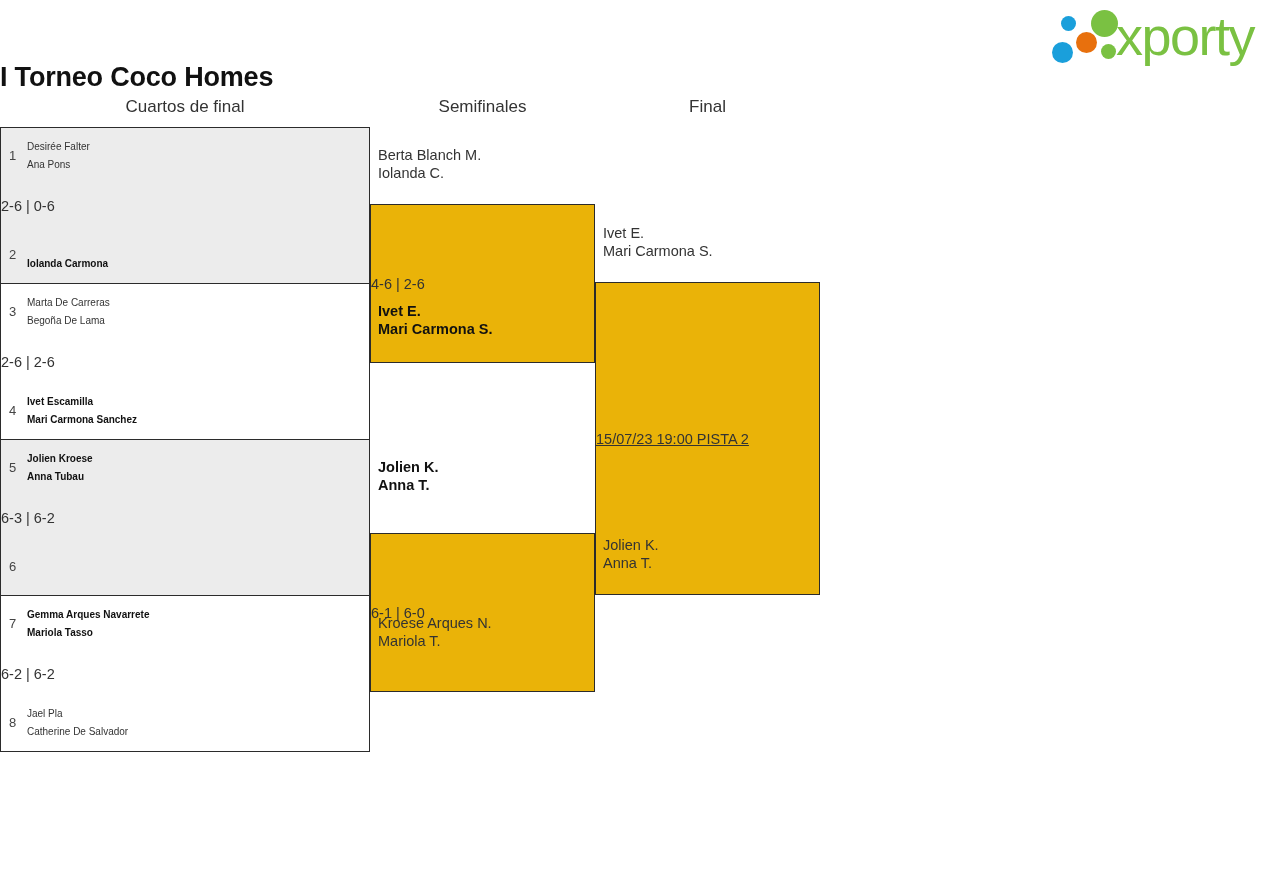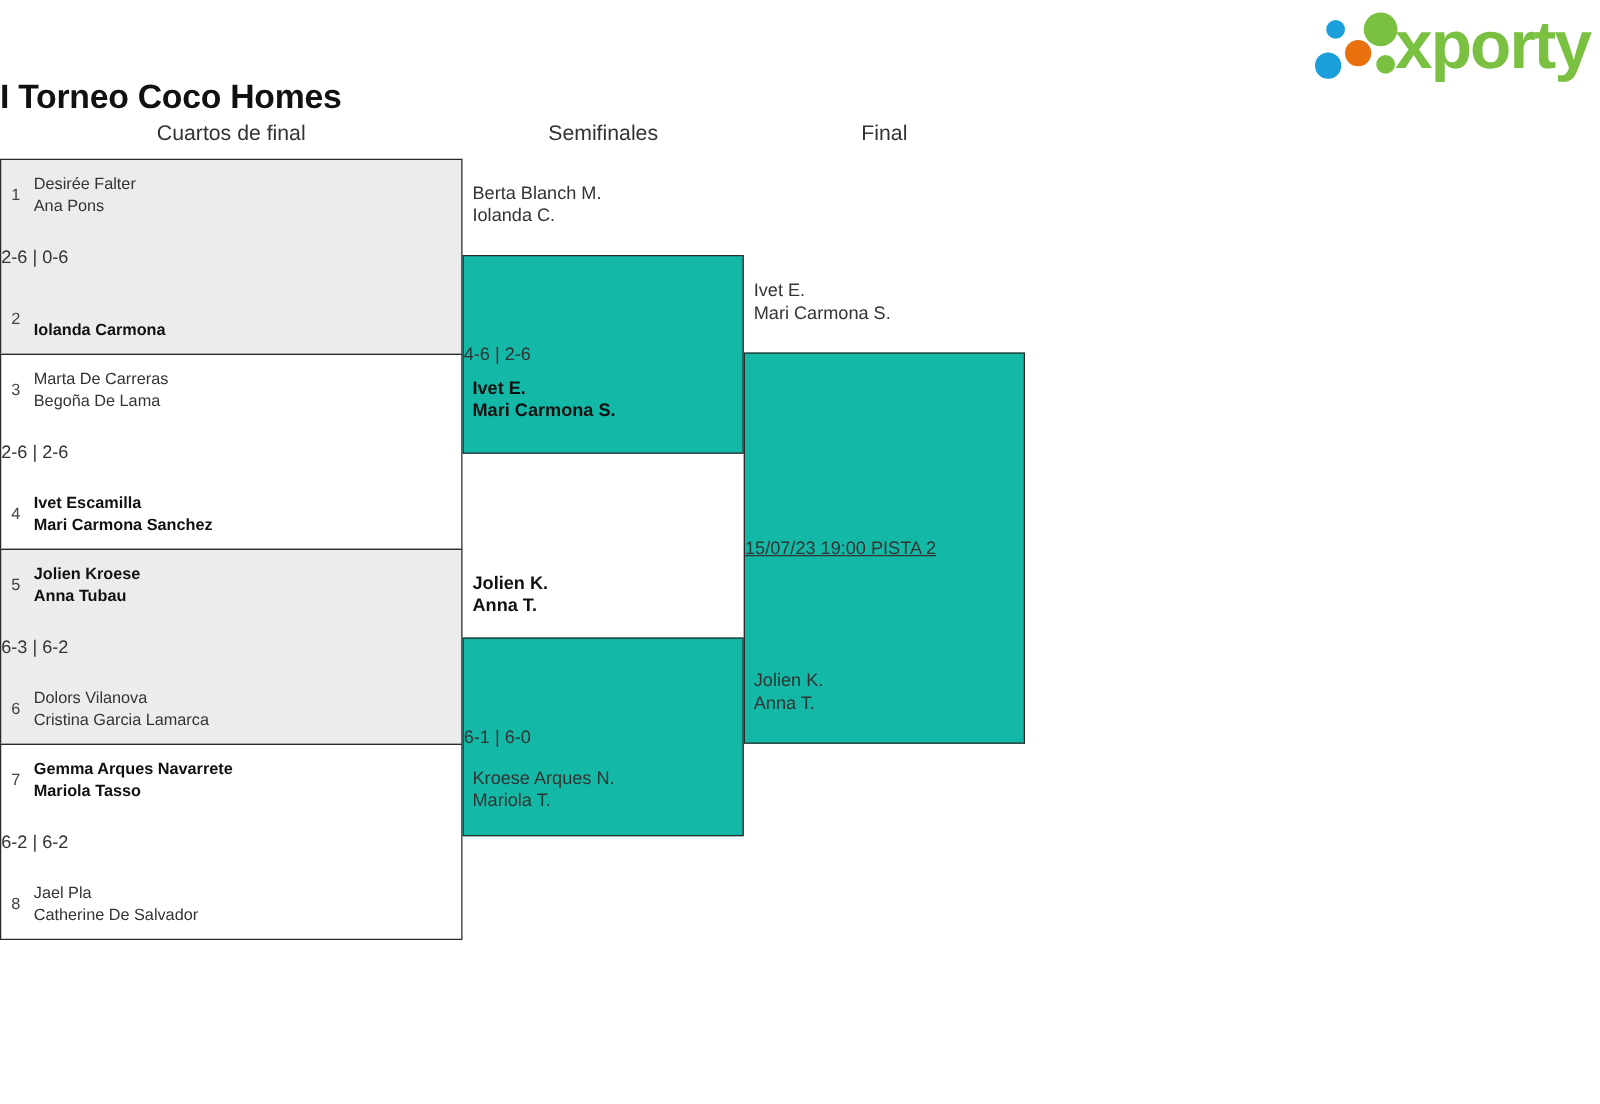--- a/index.html
+++ b/index.html
@@ -45,21 +45,21 @@
   .dot-orange   { left: 28px; top: 24px; width: 21px; height: 21px; background: #e8700d; }
   .dot-blue-lg  { left: 4px;  top: 34px; width: 21px; height: 21px; background: #1a9fdb; }
   .dot-green-lg { left: 43px; top: 2px;  width: 27px; height: 27px; background: #7ac142; }
   .dot-green-sm { left: 53px; top: 36px; width: 15px; height: 15px; background: #7ac142; }
   .brand-word {
     position: absolute;
     left: 68px;
     top: -2px;
     font-size: 54px;
     line-height: 60px;
-    font-weight: 700;
+    font-weight: 400;
     color: #7ac142;
     letter-spacing: -1.5px;
     text-align: right;
   }
 
   
   .round-headers { position: absolute; top: 95px; left: 0; width: 1280px; height: 26px; }
   .round-header {
     position: absolute;
     font-size: 17px;
@@ -84,21 +84,21 @@
     position: absolute;
     border: 1px solid #2b2b2b;
     background: #ffffff;
   }
   .match.shaded { background: #ececec; }
 
   .team {
     position: absolute;
     left: 26px;
     right: 8px;
-    font-size: 13px;
+    font-size: 10px;
     line-height: 18px;
     color: #333333;
     white-space: nowrap;
   }
   .team.winner { font-weight: 700; color: #111111; }
   .team-line { display: block; }
 
   .team-top    { top: 10px; }
   .team-bottom { bottom: 10px; }
 
@@ -127,37 +127,37 @@
   .qf { left: 0; width: 370px; height: 157px; }
   .qf1 { top: 0px; }
   .qf2 { top: 156px; }
   .qf3 { top: 312px; }
   .qf4 { top: 468px; }
   .qf .team { left: 26px; }
 
   
   .sf { left: 0; width: 225px; height: 159px; }
   .sf1 { top: 77px; }
-  .sf2 { top: 383px; padding-left: 24px; }       
+  .sf2 { top: 406px; padding-left: 24px; }       
 
   
   .outside-label {
     position: absolute;
     font-size: 14.5px;
     line-height: 18px;
     color: #333333;
     white-space: nowrap;
   }
   .outside-label.winner { font-weight: 700; color: #111111; }
 
   
   .fin { left: 0; width: 225px; height: 313px; top: 155px; }
   .fin .score { font-size: 14.5px; text-decoration: underline; }
 
-  .col-sf .match, .col-f .match { background: #14b8a6; }
+  .col-sf .match, .col-f .match { background: #eab308; }
 </style>
 </head>
 <body>
 
 <div class="page-header">
 
   <div class="title-block">
     <span class="title-line">I Torneo Coco Homes</span>
     <span class="title-line">Fase final. 2ª FEMENINA</span>
   </div>
@@ -213,24 +213,20 @@
     </div>
 
     <div class="match qf qf3 shaded">
       <span class="seed seed-top">5</span>
       <div class="team team-top winner">
         <span class="team-line">Jolien Kroese</span>
         <span class="team-line">Anna Tubau</span>
       </div>
       <div class="score">6-3 | 6-2</div>
       <span class="seed seed-bottom">6</span>
-      <div class="team team-bottom">
-        <span class="team-line">Dolors Vilanova</span>
-        <span class="team-line">Cristina Garcia Lamarca</span>
-      </div>
     </div>
 
     <div class="match qf qf4">
       <span class="seed seed-top">7</span>
       <div class="team team-top winner">
         <span class="team-line">Gemma Arques Navarrete</span>
         <span class="team-line">Mariola Tasso</span>
       </div>
       <div class="score">6-2 | 6-2</div>
       <span class="seed seed-bottom">8</span>

